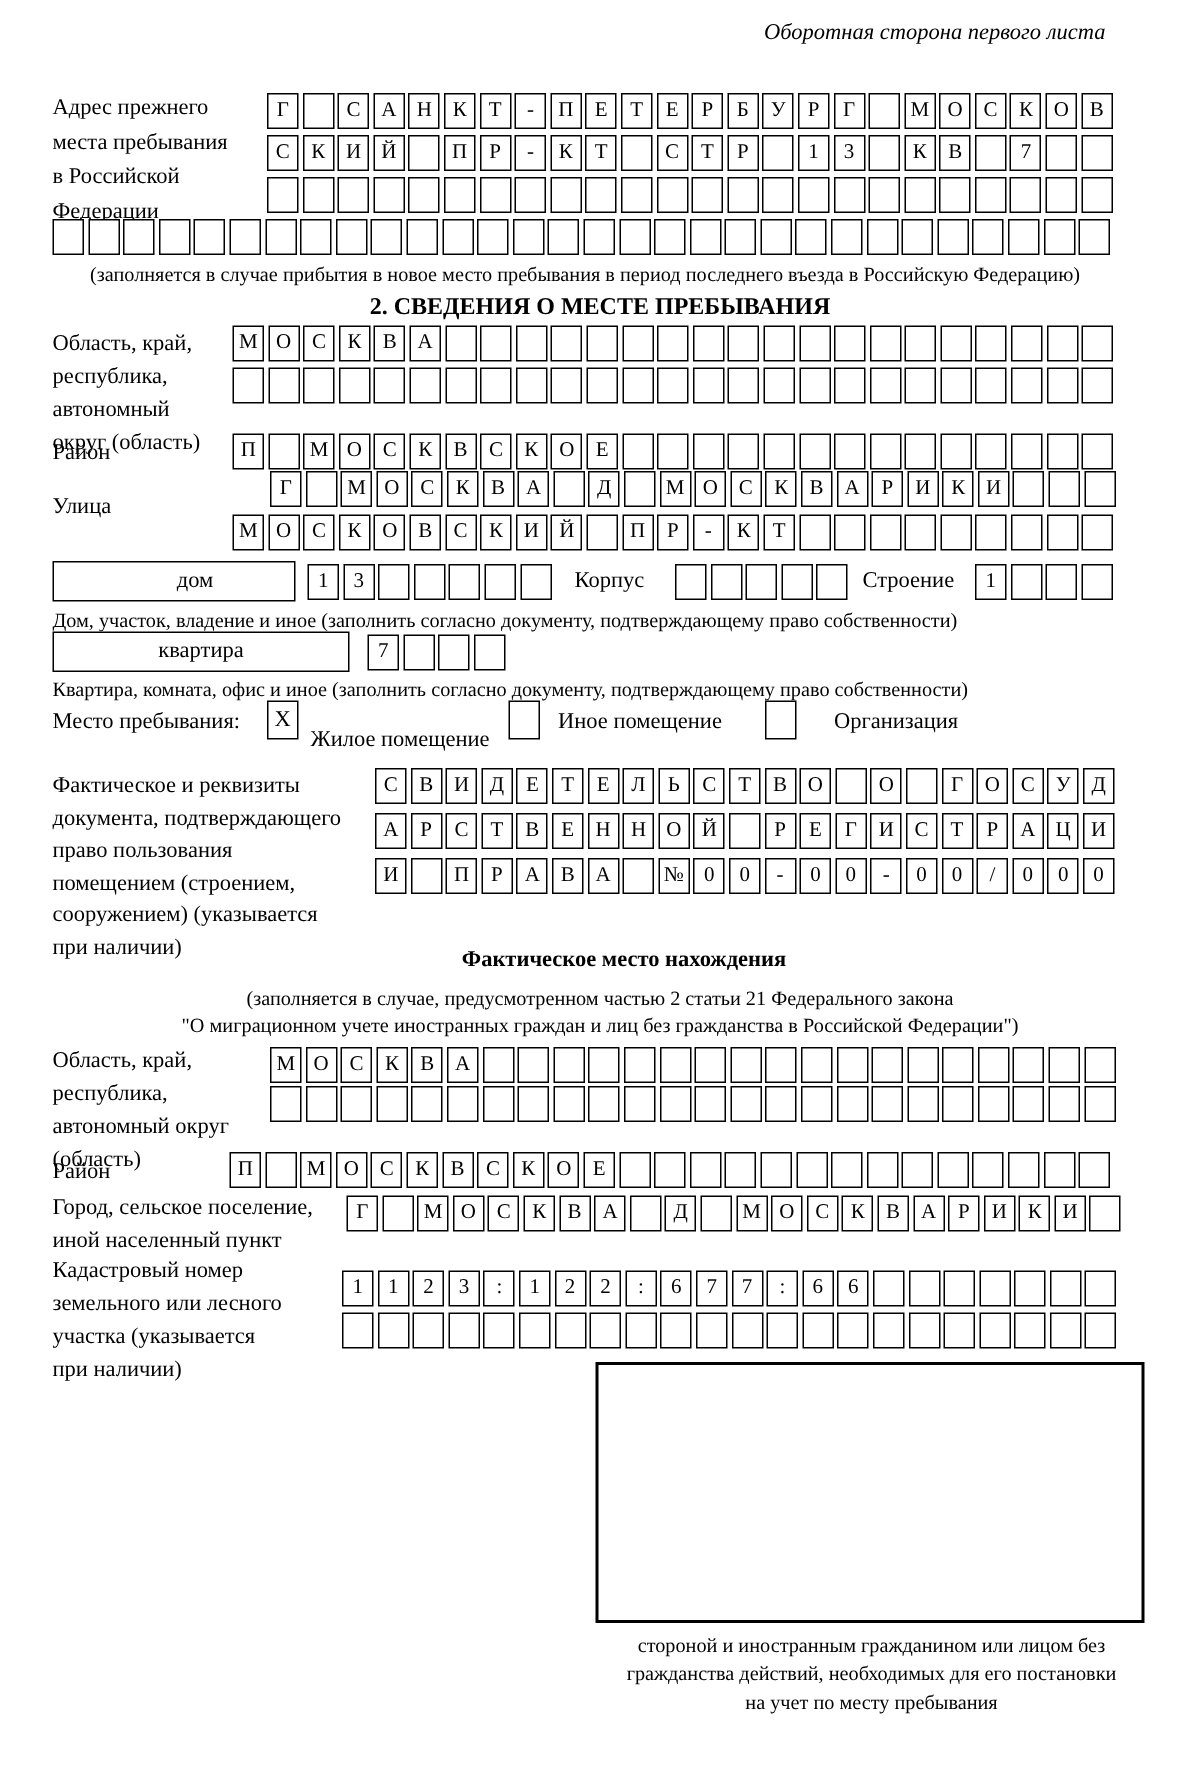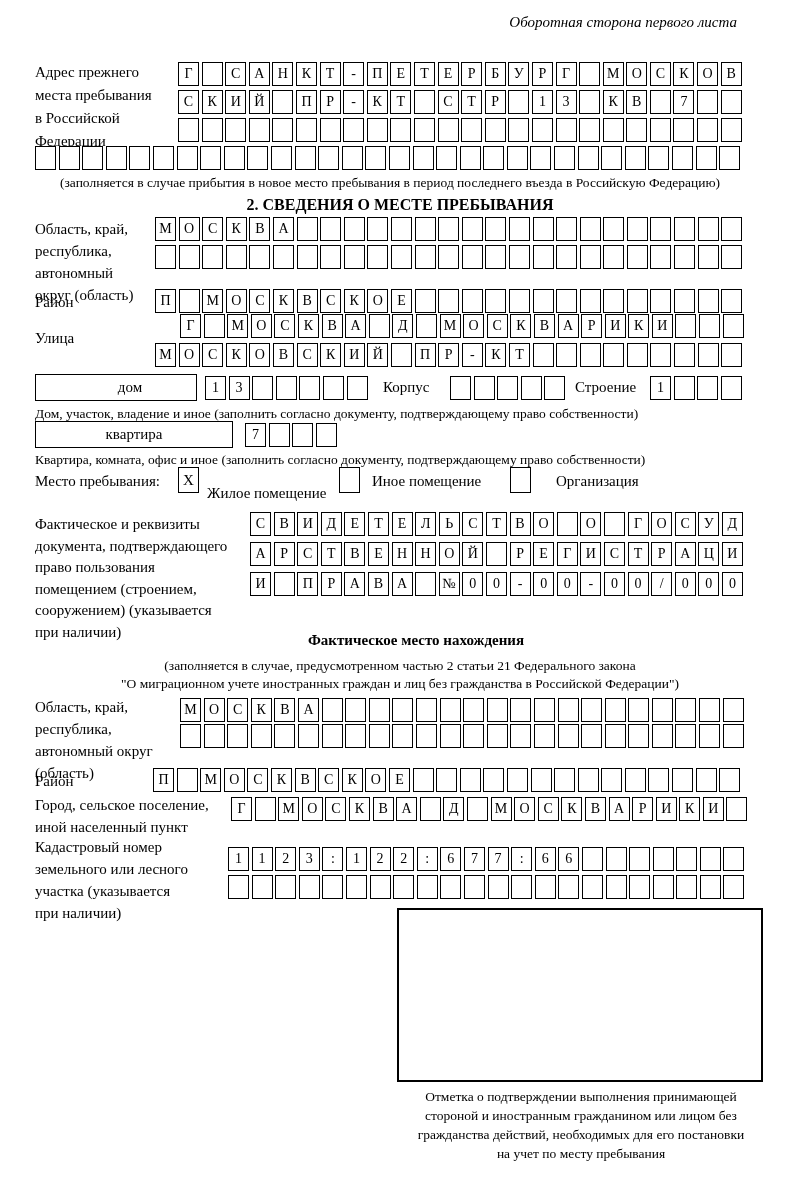--- a/index.html
+++ b/index.html
@@ -615,19 +615,18 @@
       <span class="cell"></span>
       <span class="cell"></span>
       <span class="cell"></span>
       <span class="cell"></span>
       <span class="cell"></span>
       <span class="cell"></span>
     </div>
 
   <div class="abs stamp-box" style="left:397px;top:908px;width:366px;height:174px;"></div>
   <div class="abs stamp-cap" style="left:388px;top:1087px;width:386px;">
-      <div class="lbl-line">Отметка о подтверждении выполнения принимающей</div>
       <div class="lbl-line">стороной и иностранным гражданином или лицом без</div>
       <div class="lbl-line">гражданства действий, необходимых для его постановки</div>
       <div class="lbl-line">на учет по месту пребывания</div>
     </div>
 
 </div>
 
 </body></html>

